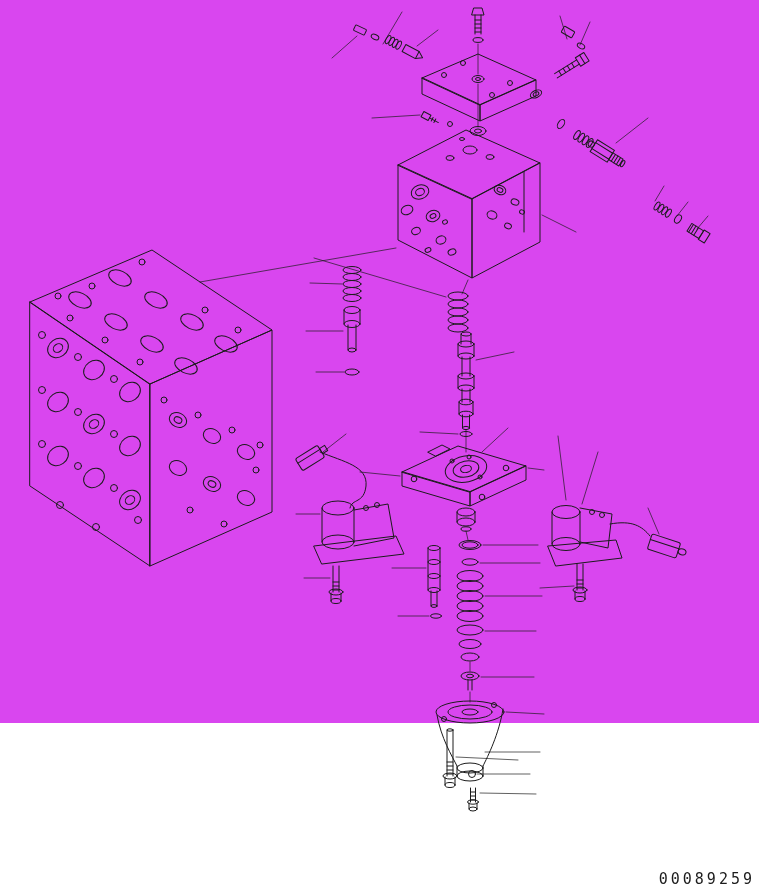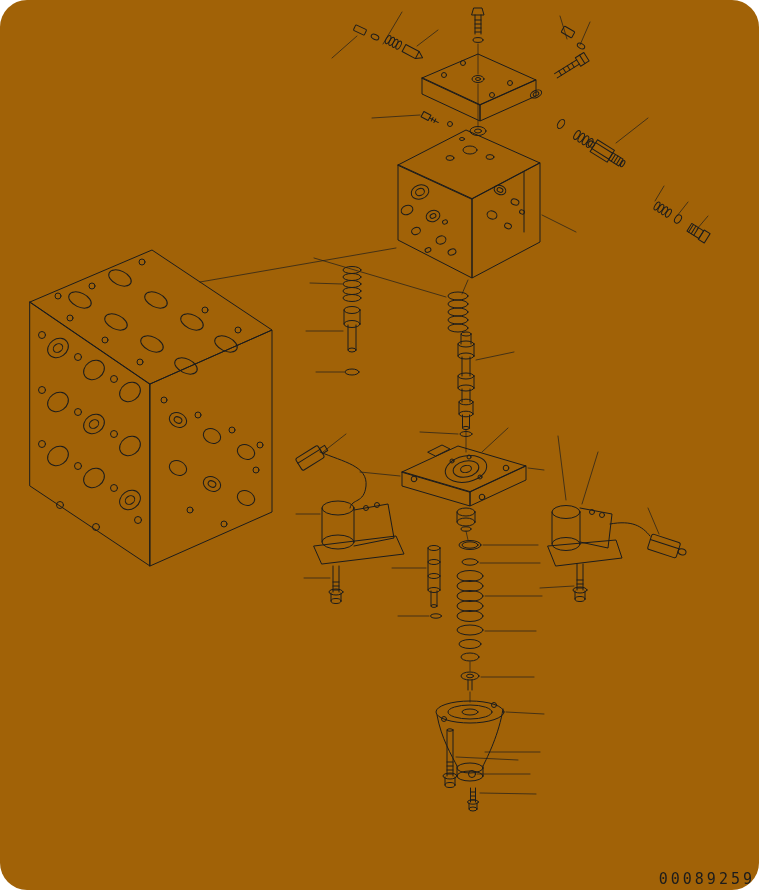--- a/index.html
+++ b/index.html
@@ -1,17 +1,17 @@
 <!DOCTYPE html>
 <html><head>
 <meta charset="utf-8">
 <style>
   html,body{margin:0;padding:0;background:#ffffff;}
   body{width:759px;height:890px;overflow:hidden;font-family:"DejaVu Sans",sans-serif;}
-  .canvas{position:relative;width:759px;height:890px;background:#a16207;border-radius:27px;}
+  .canvas{position:relative;width:759px;height:723px;background:#d946ef;}
   svg{display:block;}
   .ln{fill:none;stroke:#1c1c1c;stroke-width:1;stroke-linecap:round;stroke-linejoin:round;}
   .thin{stroke-width:0.7;}
   .part-number{font-family:"DejaVu Sans Mono",monospace;font-size:15px;letter-spacing:3px;fill:#1c1c1c;stroke:none;}
 </style>
 </head>
 <body>
 
 <div class="canvas">
 <svg width="759" height="890" viewBox="0 0 759 890">

